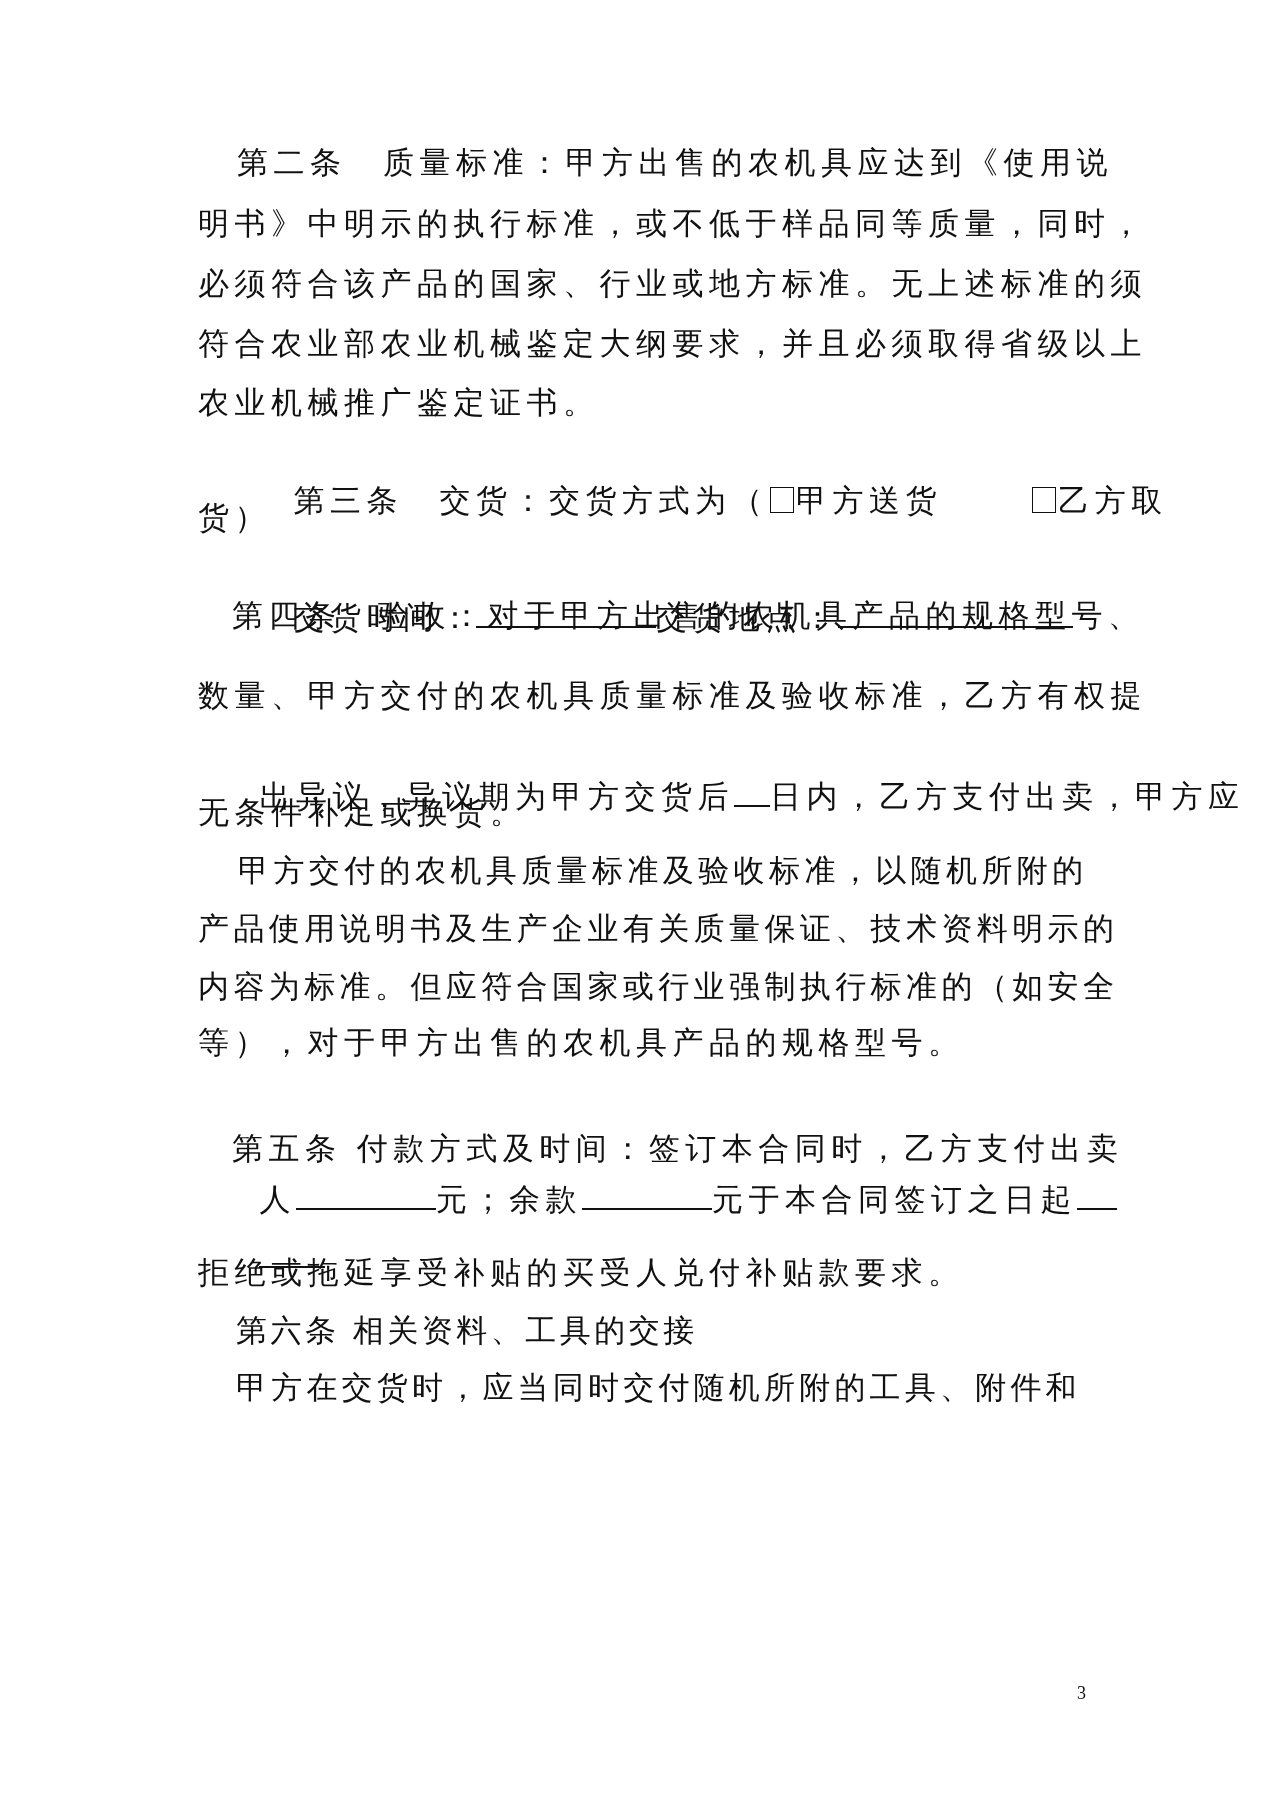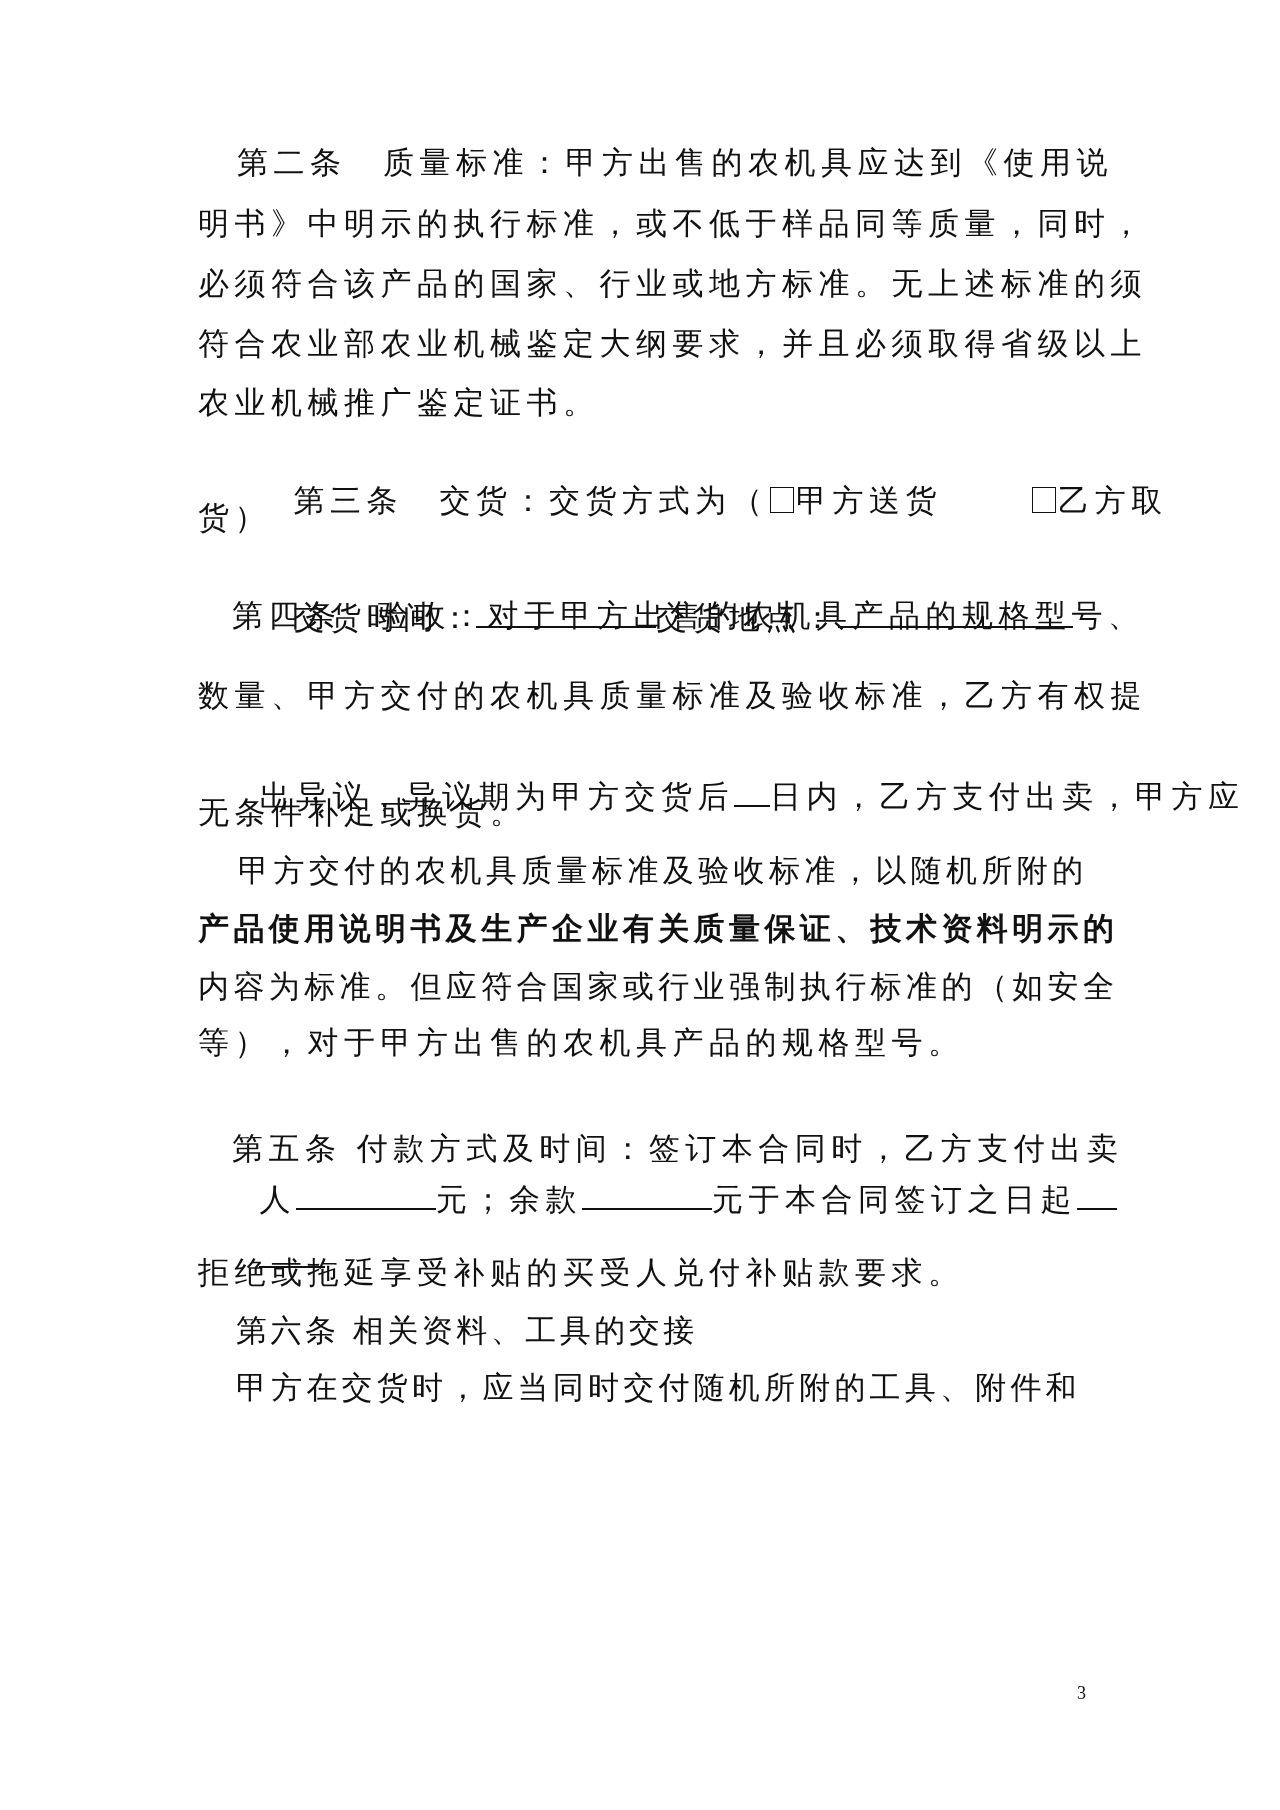--- a/index.html
+++ b/index.html
@@ -32,21 +32,21 @@
     <span>交货时间：</span><span class="u" style="width:180px;"></span><span>交货地点：</span><span class="u" style="width:235px;"></span>
   </div>
 
   <div class="line" style="top:595px;left:232px;">第四条　验收：对于甲方出售的农机具产品的规格型号、</div>
   <div class="line" style="top:675px;">数量、甲方交付的农机具质量标准及验收标准，乙方有权提</div>
   <div class="line" style="top:735px;">
     <span>出异议，异议期为甲方交货后</span><span class="u" style="width:36px;"></span><span>日内，乙方支付出卖，甲方应</span>
   </div>
   <div class="line" style="top:792px;">无条件补足或换货。</div>
   <div class="line" style="top:850px;left:238px;letter-spacing:4.4px;">甲方交付的农机具质量标准及验收标准，以随机所附的</div>
-  <div class="line" style="top:908px;letter-spacing:4.4px;font-weight:bold;">产品使用说明书及生产企业有关质量保证、技术资料明示的</div>
+  <div class="line" style="top:908px;letter-spacing:4.4px;">产品使用说明书及生产企业有关质量保证、技术资料明示的</div>
   <div class="line" style="top:966px;letter-spacing:4.4px;">内容为标准。但应符合国家或行业强制执行标准的（如安全</div>
   <div class="line" style="top:1022px;">等），对于甲方出售的农机具产品的规格型号。</div>
 
   <div class="line" style="top:1128px;left:232px;">第五条 付款方式及时间：签订本合同时，乙方支付出卖</div>
   <div class="line" style="top:1138px;">
     <span>人</span><span class="u" style="width:140px;"></span><span>元；余款</span><span class="u" style="width:130px;"></span><span>元于本合同签订之日起</span><span class="u" style="width:40px;"></span>
   </div>
   <div class="line" style="top:1196px;">
     <span class="u" style="width:66px;"></span>
   </div>

